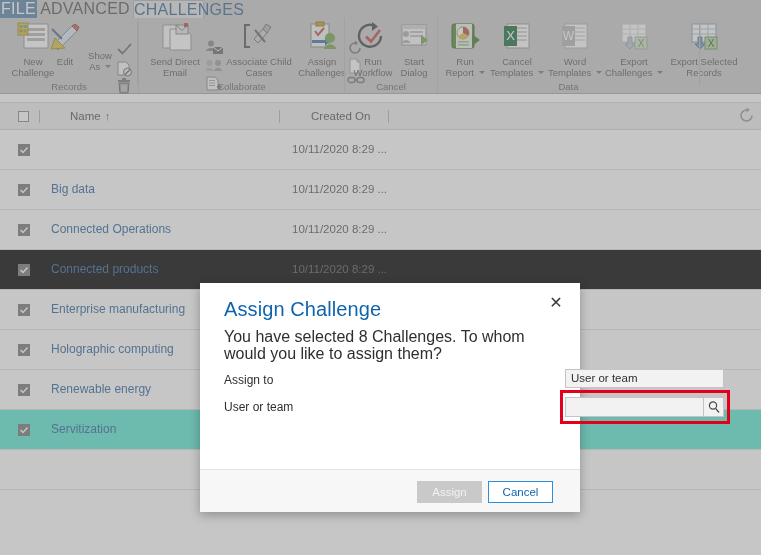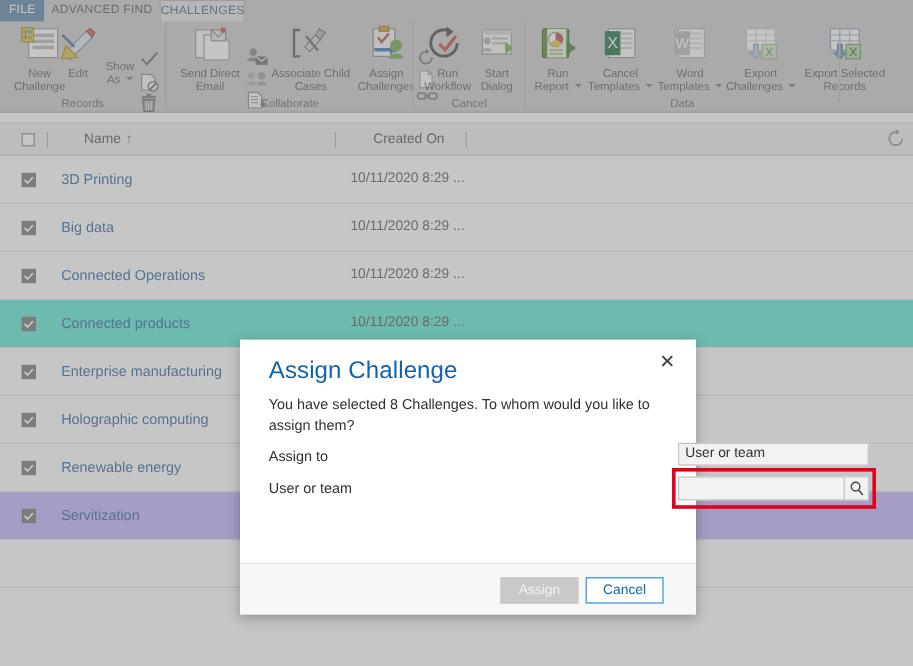--- a/index.html
+++ b/index.html
@@ -40,21 +40,21 @@
     width: 761px;
     height: 18px;
     background: #cdcdcd;
     border-bottom: 1px solid #b9b9b9;
   }
   .tab {
     position: absolute;
     top: 0;
     height: 18px;
     line-height: 18px;
-    font-size: 10px;
+    font-size: 16px;
     letter-spacing: .25px;
     text-align: center;
     box-sizing: border-box;
   }
   .tab-file {
     left: 0;
     width: 37px;
     background: #5c87ab;
     color: #ffffff;
   }
@@ -268,21 +268,21 @@
     line-height: 20px;
     text-align: center;
     font-size: 16px;
     color: #3a3a3a;
     cursor: pointer;
   }
   .modal-desc {
     position: absolute;
     top: 46px; left: 24px;
     width: 330px;
-    font-size: 12px;
+    font-size: 16px;
     line-height: 16.5px;
     color: #2f2f2f;
   }
   .field-label {
     position: absolute;
     left: 24px;
     font-size: 12px;
     color: #2f2f2f;
   }
   .lbl-assignto { top: 90px; }
@@ -700,42 +700,41 @@
       </div>
     </div>
 
     <div id="rows-host">
         <div class="grow" style="top: 36px; background: rgb(255, 255, 255);">
           <div class="rchk">
             <svg width="10" height="10" viewBox="0 0 10 10">
               <path d="M1.5 5 L4 7.5 L8.5 2.5" stroke="#ffffff" stroke-width="1.5" fill="none"></path>
             </svg>
           </div>
-          <div class="rname">3D Printing</div>
           <div class="rdate">10/11/2020 8:29 ...</div>
         </div>
         <div class="grow" style="top: 76px; background: rgb(255, 255, 255);">
           <div class="rchk">
             <svg width="10" height="10" viewBox="0 0 10 10">
               <path d="M1.5 5 L4 7.5 L8.5 2.5" stroke="#ffffff" stroke-width="1.5" fill="none"></path>
             </svg>
           </div>
           <div class="rname">Big data</div>
           <div class="rdate">10/11/2020 8:29 ...</div>
         </div>
         <div class="grow" style="top: 116px; background: rgb(255, 255, 255);">
           <div class="rchk">
             <svg width="10" height="10" viewBox="0 0 10 10">
               <path d="M1.5 5 L4 7.5 L8.5 2.5" stroke="#ffffff" stroke-width="1.5" fill="none"></path>
             </svg>
           </div>
           <div class="rname">Connected Operations</div>
           <div class="rdate">10/11/2020 8:29 ...</div>
         </div>
-        <div class="grow" style="top: 156px; background: #5eead4;">
+        <div class="grow" style="top: 156px; background: #000000;">
           <div class="rchk">
             <svg width="10" height="10" viewBox="0 0 10 10">
               <path d="M1.5 5 L4 7.5 L8.5 2.5" stroke="#ffffff" stroke-width="1.5" fill="none"></path>
             </svg>
           </div>
           <div class="rname">Connected products</div>
           <div class="rdate">10/11/2020 8:29 ...</div>
         </div>
         <div class="grow" style="top: 196px; background: rgb(255, 255, 255);">
           <div class="rchk">
@@ -757,21 +756,21 @@
         </div>
         <div class="grow" style="top: 276px; background: rgb(255, 255, 255);">
           <div class="rchk">
             <svg width="10" height="10" viewBox="0 0 10 10">
               <path d="M1.5 5 L4 7.5 L8.5 2.5" stroke="#ffffff" stroke-width="1.5" fill="none"></path>
             </svg>
           </div>
           <div class="rname">Renewable energy</div>
           <div class="rdate"></div>
         </div>
-        <div class="grow" style="top: 316px; background: #c4b5fd;">
+        <div class="grow" style="top: 316px; background: #5eead4;">
           <div class="rchk">
             <svg width="10" height="10" viewBox="0 0 10 10">
               <path d="M1.5 5 L4 7.5 L8.5 2.5" stroke="#ffffff" stroke-width="1.5" fill="none"></path>
             </svg>
           </div>
           <div class="rname">Servitization</div>
           <div class="rdate"></div>
         </div>
         <div class="grow" style="top: 356px; background: rgb(255, 255, 255);">
           <div class="rchk" style="background: transparent;"></div>

